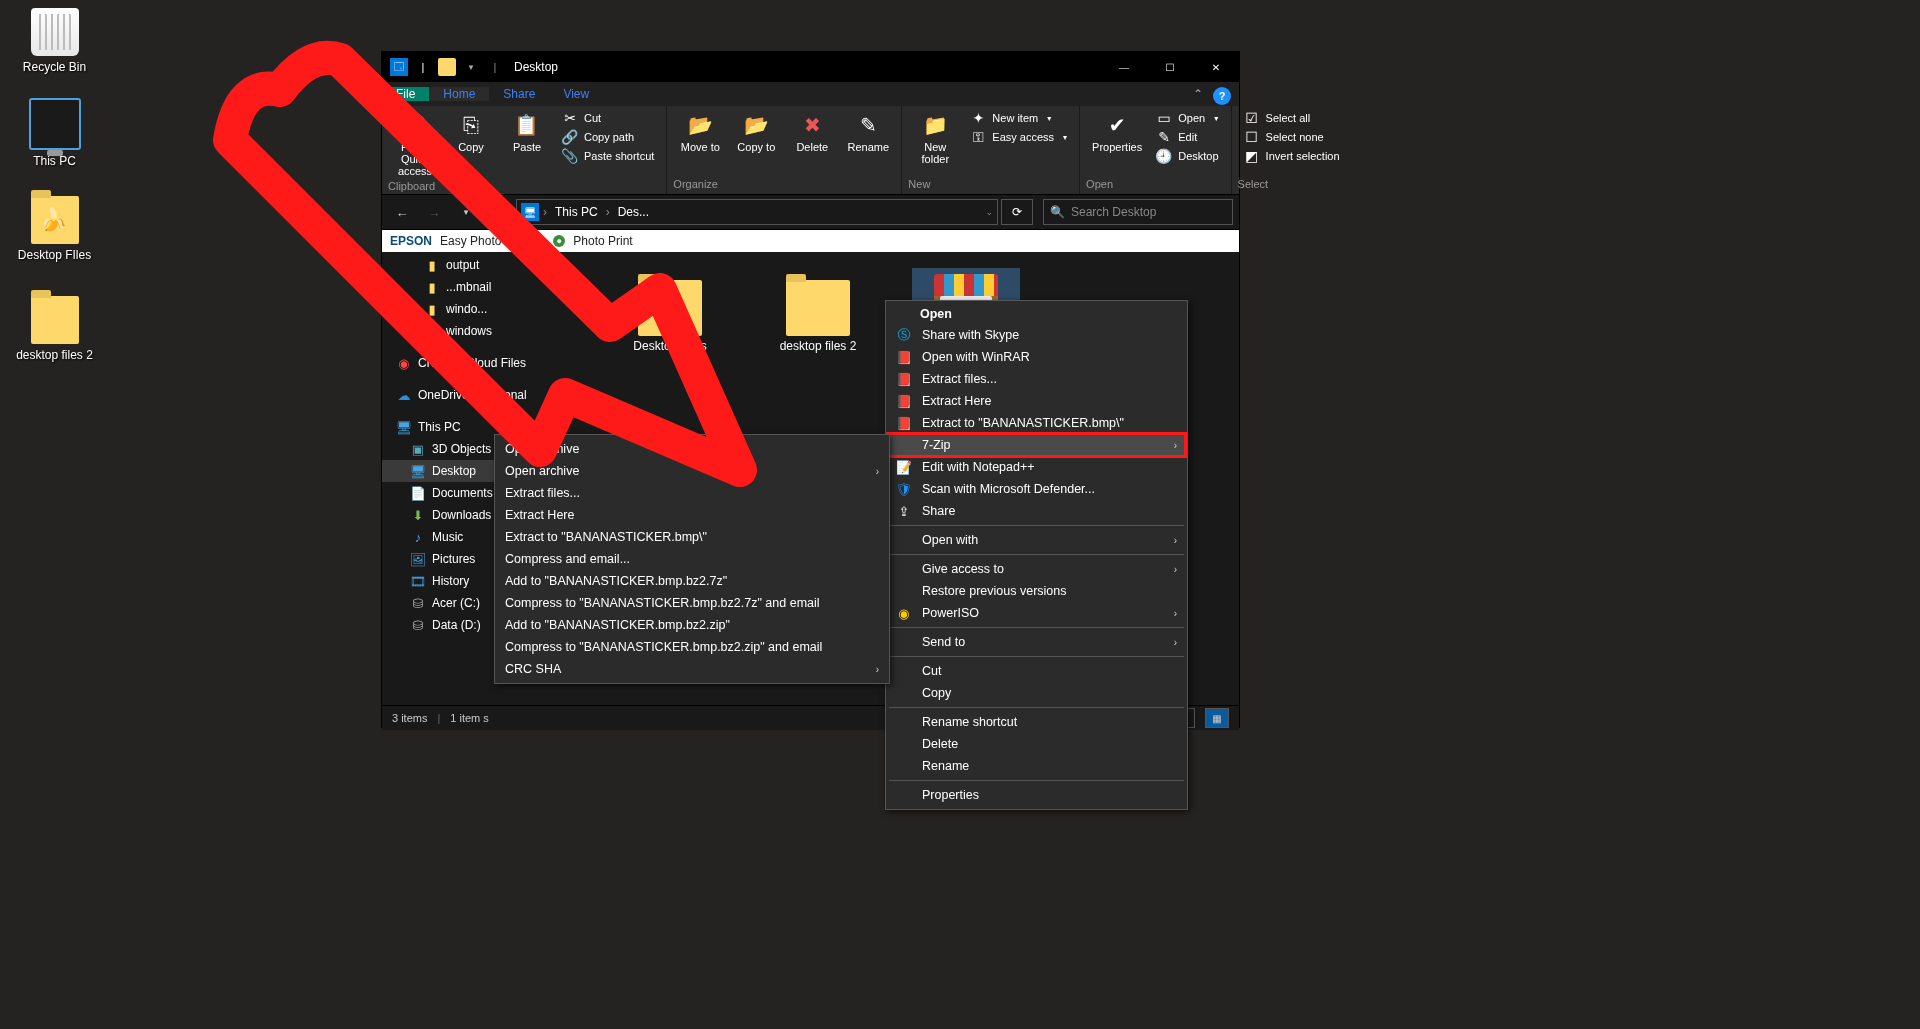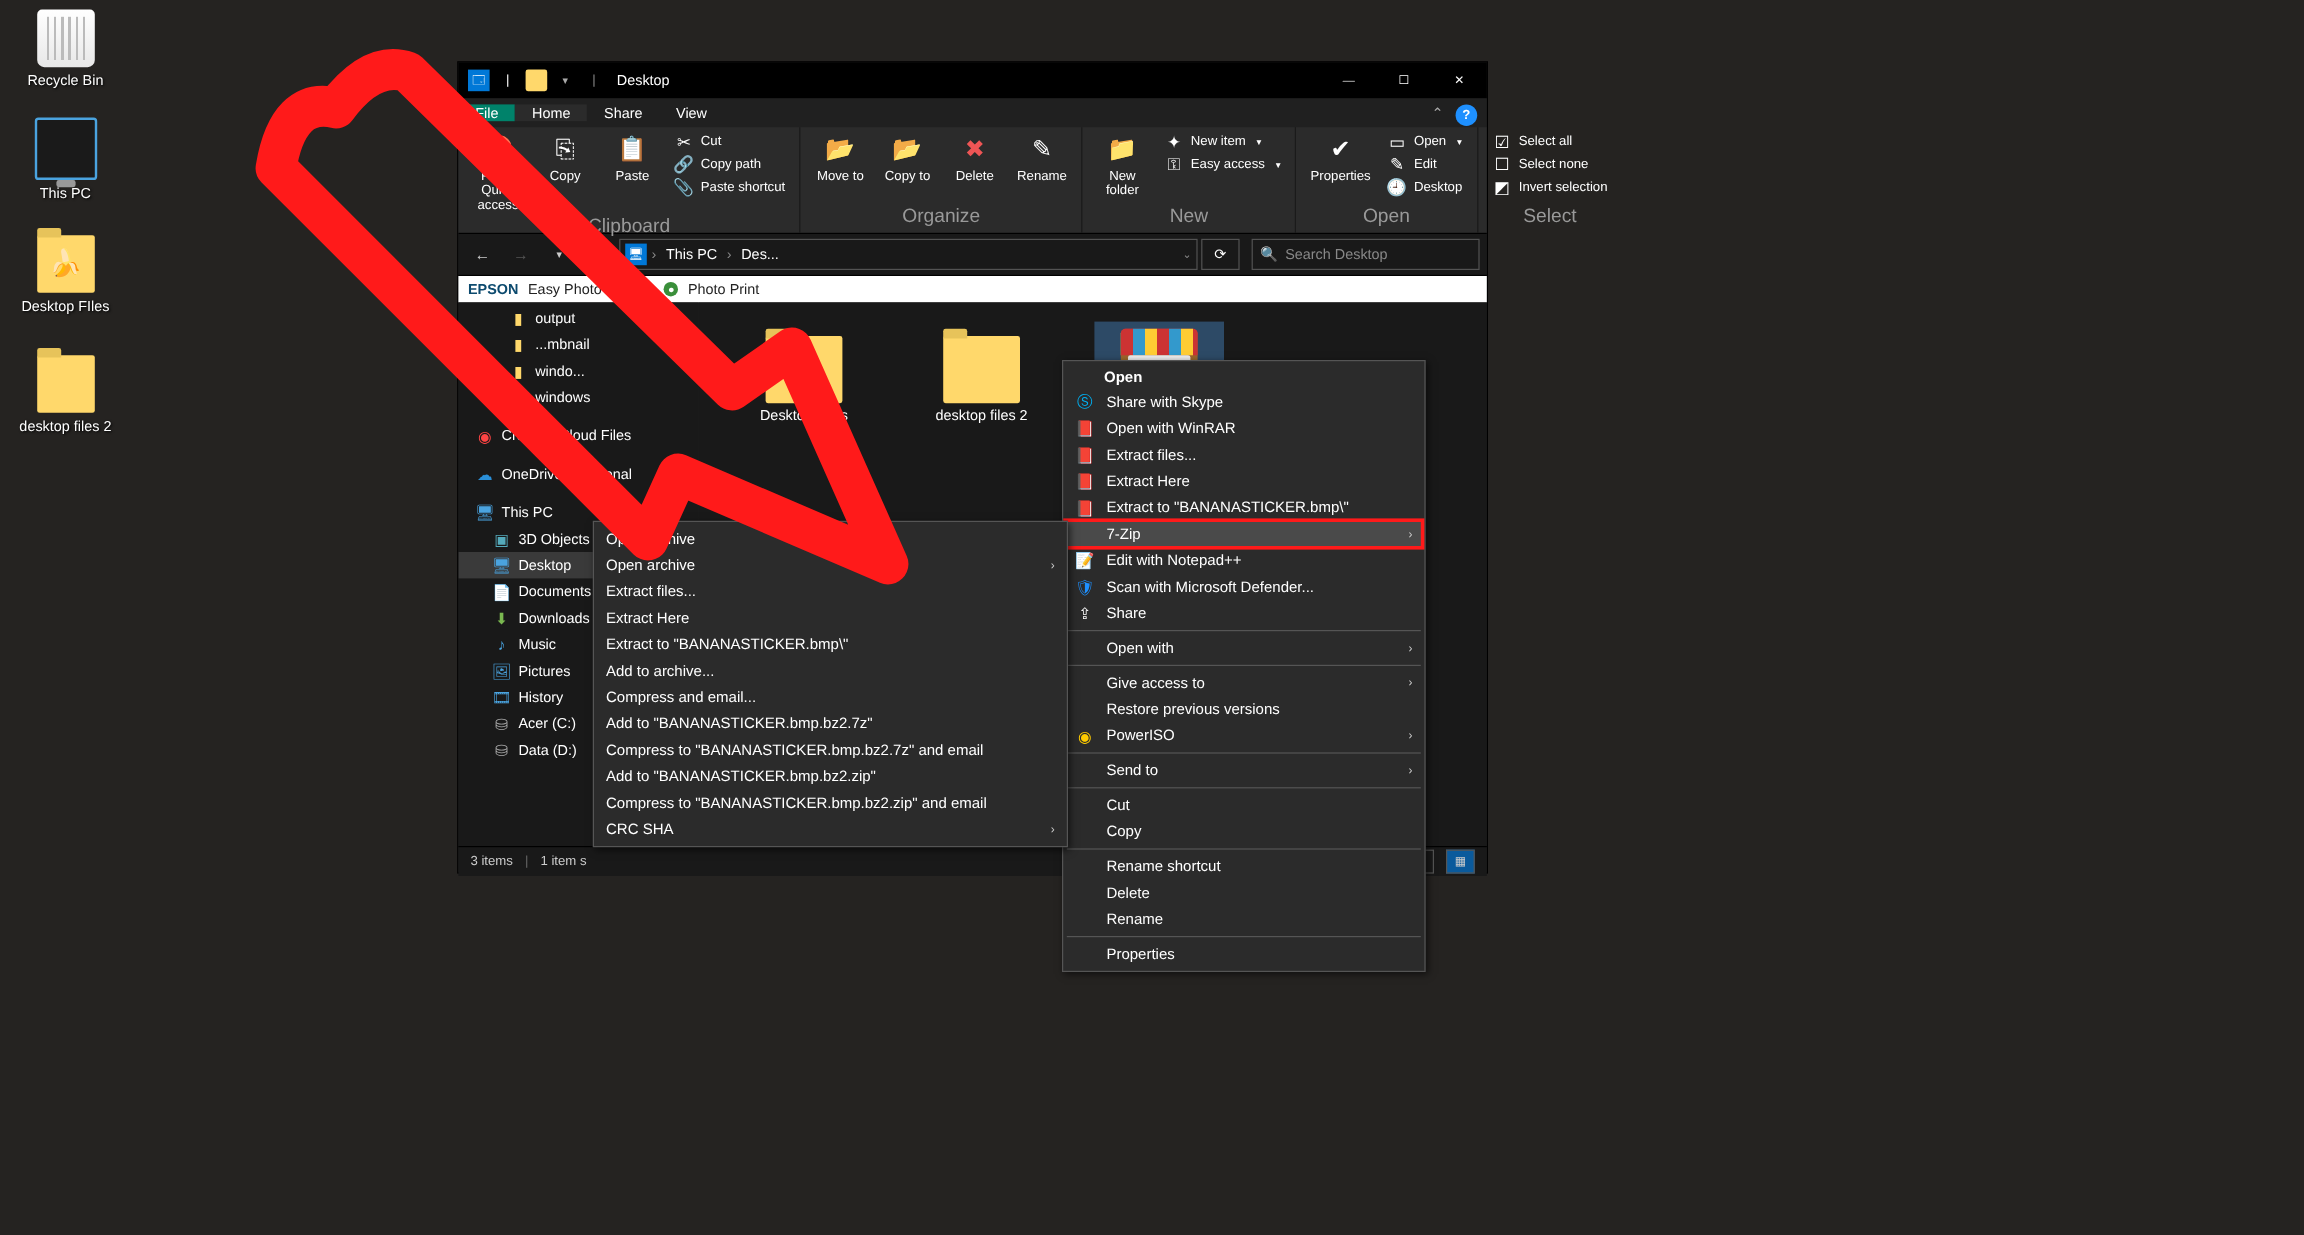--- a/index.html
+++ b/index.html
@@ -17,31 +17,31 @@
 
 .win{position:absolute;left:382px;top:52px;width:857px;height:675px;background:#202020;box-shadow:0 0 0 1px #000}
 .titlebar{height:30px;background:#000;display:flex;align-items:center}
 .titlebar .qat{display:flex;align-items:center;gap:2px;padding-left:6px}
 .qat .box{width:22px;height:22px;display:flex;align-items:center;justify-content:center;font-size:11px}
 .titlebar .ttl{flex:1;padding-left:8px;font-size:12px}
 .winbtns{display:flex}
 .winbtn{width:46px;height:30px;display:flex;align-items:center;justify-content:center;font-family:"Segoe MDL2 Assets","Segoe UI Symbol";font-size:10px}
 
 .tabs{height:24px;background:#202020;display:flex;align-items:center;font-size:12px}
-.tab{padding:0 14px;display:flex;align-items:center;color:#ffffff;cursor:pointer}
+.tab{padding:0 14px;display:flex;align-items:center;color:#3b82f6;cursor:pointer}
 .tab.file{background:#00826a;color:#fff}
 .tab.active{background:#2b2b2b}
 .tabs .spacer{flex:1}
 .tabs .help{width:18px;height:18px;border-radius:50%;background:#1e90ff;color:#fff;display:flex;align-items:center;justify-content:center;margin:3px 8px 0 4px;font-size:11px;font-weight:bold}
 .tabs .caret{padding:0 6px;display:flex;align-items:center;color:#aaa}
 
 .ribbon{height:88px;background:#2b2b2b;display:flex;border-bottom:1px solid #000}
 .rgrp{display:flex;flex-direction:column;padding:2px 6px;border-right:1px solid #1a1a1a}
 .rgrp .body{flex:1;display:flex;gap:2px}
-.rgrp .cap{text-align:center;color:#999;font-size:16px;padding-bottom:2px}
+.rgrp .cap{color:#999;font-size:11px;padding-bottom:2px}
 .rv{display:flex;flex-direction:column;align-items:center;justify-content:flex-start;padding:3px 6px;min-width:42px;cursor:pointer;text-align:center;font-size:11px;line-height:12px}
 .rv .ic{width:32px;height:28px;margin-bottom:2px;display:flex;align-items:center;justify-content:center;font-size:20px}
 .rcol{display:flex;flex-direction:column;justify-content:flex-start;gap:1px;padding-top:1px}
 .rsm{display:flex;align-items:center;gap:6px;padding:1px 6px;font-size:11px;cursor:pointer;white-space:nowrap}
 .rsm .ic{width:16px;height:16px;font-size:14px;display:flex;align-items:center;justify-content:center}
 
 .navbar{height:34px;background:#191919;display:flex;align-items:center;gap:4px;padding:0 6px;border-bottom:1px solid #000}
 .navbtn{width:28px;height:28px;display:flex;align-items:center;justify-content:center;color:#ccc;font-size:13px;cursor:pointer}
 .navbtn.dis{color:#555}
 .addr{flex:1;height:24px;background:#191919;border:1px solid #535353;display:flex;align-items:center;padding:0 4px;gap:4px;font-size:12px}
@@ -496,23 +496,20 @@
     <div class="mi">
         <span>Extract files...</span>
       </div>
     <div class="mi">
         <span>Extract Here</span>
       </div>
     <div class="mi">
         <span>Extract to "BANANASTICKER.bmp\"</span>
       </div>
     <div class="mi">
-        <span>Add to archive...</span>
-      </div>
-    <div class="mi">
         <span>Compress and email...</span>
       </div>
     <div class="mi">
         <span>Add to "BANANASTICKER.bmp.bz2.7z"</span>
       </div>
     <div class="mi">
         <span>Compress to "BANANASTICKER.bmp.bz2.7z" and email</span>
       </div>
     <div class="mi">
         <span>Add to "BANANASTICKER.bmp.bz2.zip"</span>

